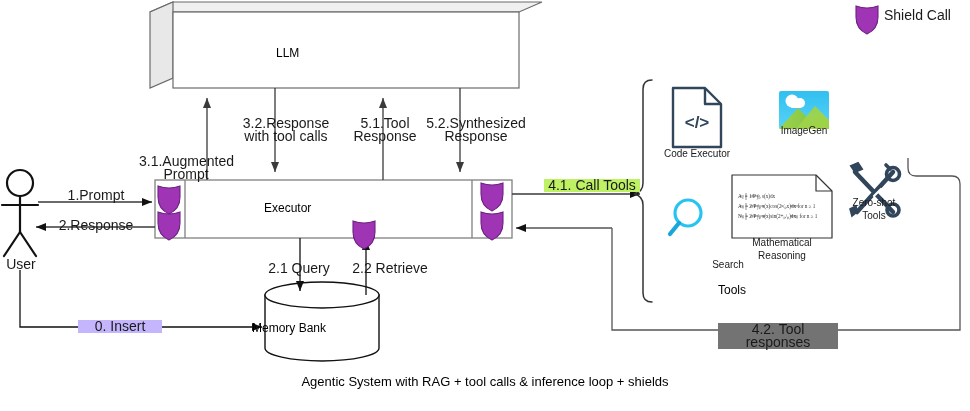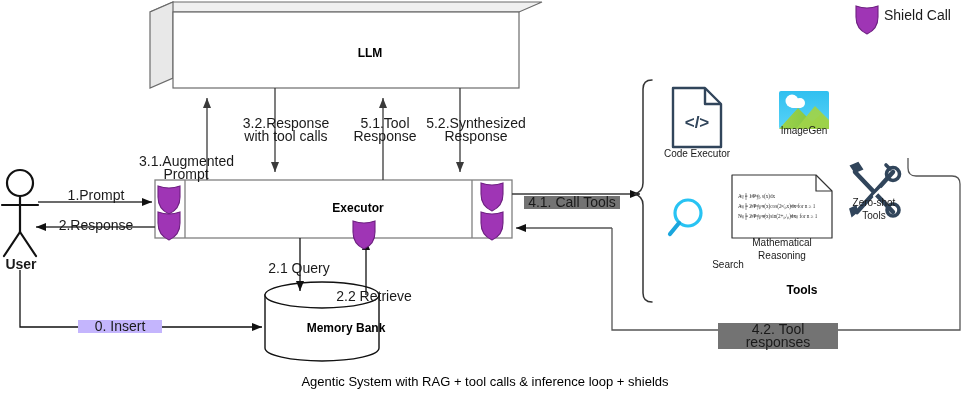--- a/index.html
+++ b/index.html
@@ -1,25 +1,25 @@
 <!DOCTYPE html>
 <html><head>
 <meta charset="utf-8">
 <style>
   html,body{margin:0;padding:0;background:#ffffff;}
   body{width:970px;height:411px;position:relative;overflow:hidden;
        font-family:"Liberation Sans","DejaVu Sans",sans-serif;color:#000;}
   .lbl{position:absolute;font-size:14px;line-height:13px;color:#1a1a1a;
        text-align:center;white-space:pre-line;}
-  .lbl.b{font-weight:bold;}
+  .lbl.b{font-weight:normal;}
   svg{position:absolute;left:0;top:0;overflow:visible;}
   .caption{position:absolute;left:0;top:374px;width:970px;text-align:center;
            font-size:13px;color:#000;}
   .toolname{position:absolute;font-size:10px;line-height:13px;text-align:center;color:#1a1a1a;}
-  .boxlabel{position:absolute;font-weight:bold;font-size:12px;text-align:center;margin-left:24px;}
+  .boxlabel{position:absolute;font-weight:normal;font-size:12px;}
 </style>
 </head>
 <body>
 
 <svg width="970" height="411">
   <defs>
     <marker id="ar" markerWidth="9" markerHeight="9" refX="8" refY="3.2" orient="auto">
       <path d="M0,0 L8,3.2 L0,6.4 z" fill="#3a3a3a"></path>
     </marker>
     <marker id="arb" markerWidth="9" markerHeight="9" refX="8" refY="3.2" orient="auto">
@@ -160,32 +160,32 @@
 
 <div class="boxlabel" style="left:252px;top:321px;width:140px;">Memory Bank</div>
 
 <div class="lbl b" style="left:0px;top:258px;width:42px;">User</div>
 
 <div class="lbl" style="left:48px;top:189px;width:96px;">1.Prompt</div>
 <div class="lbl" style="left:44px;top:219px;width:104px;">2.Response</div>
 <div class="lbl" style="left:78px;top:320px;width:84px;background:#c4b5fd;">0. Insert</div>
 
 <div class="lbl" style="left:259px;top:262px;width:80px;">2.1 Query</div>
-<div class="lbl" style="left:330px;top:262px;width:88px;margin-top:28px;">2.2 Retrieve</div>
+<div class="lbl" style="left:346px;top:262px;width:88px;">2.2 Retrieve</div>
 
 <div class="lbl" style="left:139px;top:117px;width:94px;margin-top:38px;">3.1.Augmented
 Prompt</div>
 <div class="lbl" style="left:236px;top:117px;width:100px;">3.2.Response
 with tool calls</div>
 <div class="lbl" style="left:344px;top:117px;width:82px;">5.1.Tool
 Response</div>
 <div class="lbl" style="left:424px;top:117px;width:104px;">5.2.Synthesized
 Response</div>
 
-<div class="lbl" style="left:524px;top:179px;width:96px;background:#737373;margin-top:17px;">4.1. Call Tools</div>
+<div class="lbl" style="left:544px;top:179px;width:96px;background:#bef264;">4.1. Call Tools</div>
 <div class="lbl" style="left:718px;top:323px;width:120px;background:#737373;">4.2. Tool responses</div>
 
 <div class="toolname" style="left:645px;top:147px;width:104px;">Code Executor</div>
 <div class="toolname" style="left:766px;top:124px;width:76px;">ImageGen</div>
 <div class="toolname" style="left:694px;top:258px;width:68px;">Search</div>
 <div class="toolname" style="left:727px;top:236px;width:110px;white-space:pre-line;">Mathematical
 Reasoning</div>
 <div class="toolname" style="left:836px;top:196px;width:76px;white-space:pre-line;">Zero-shot
 Tools</div>
 

